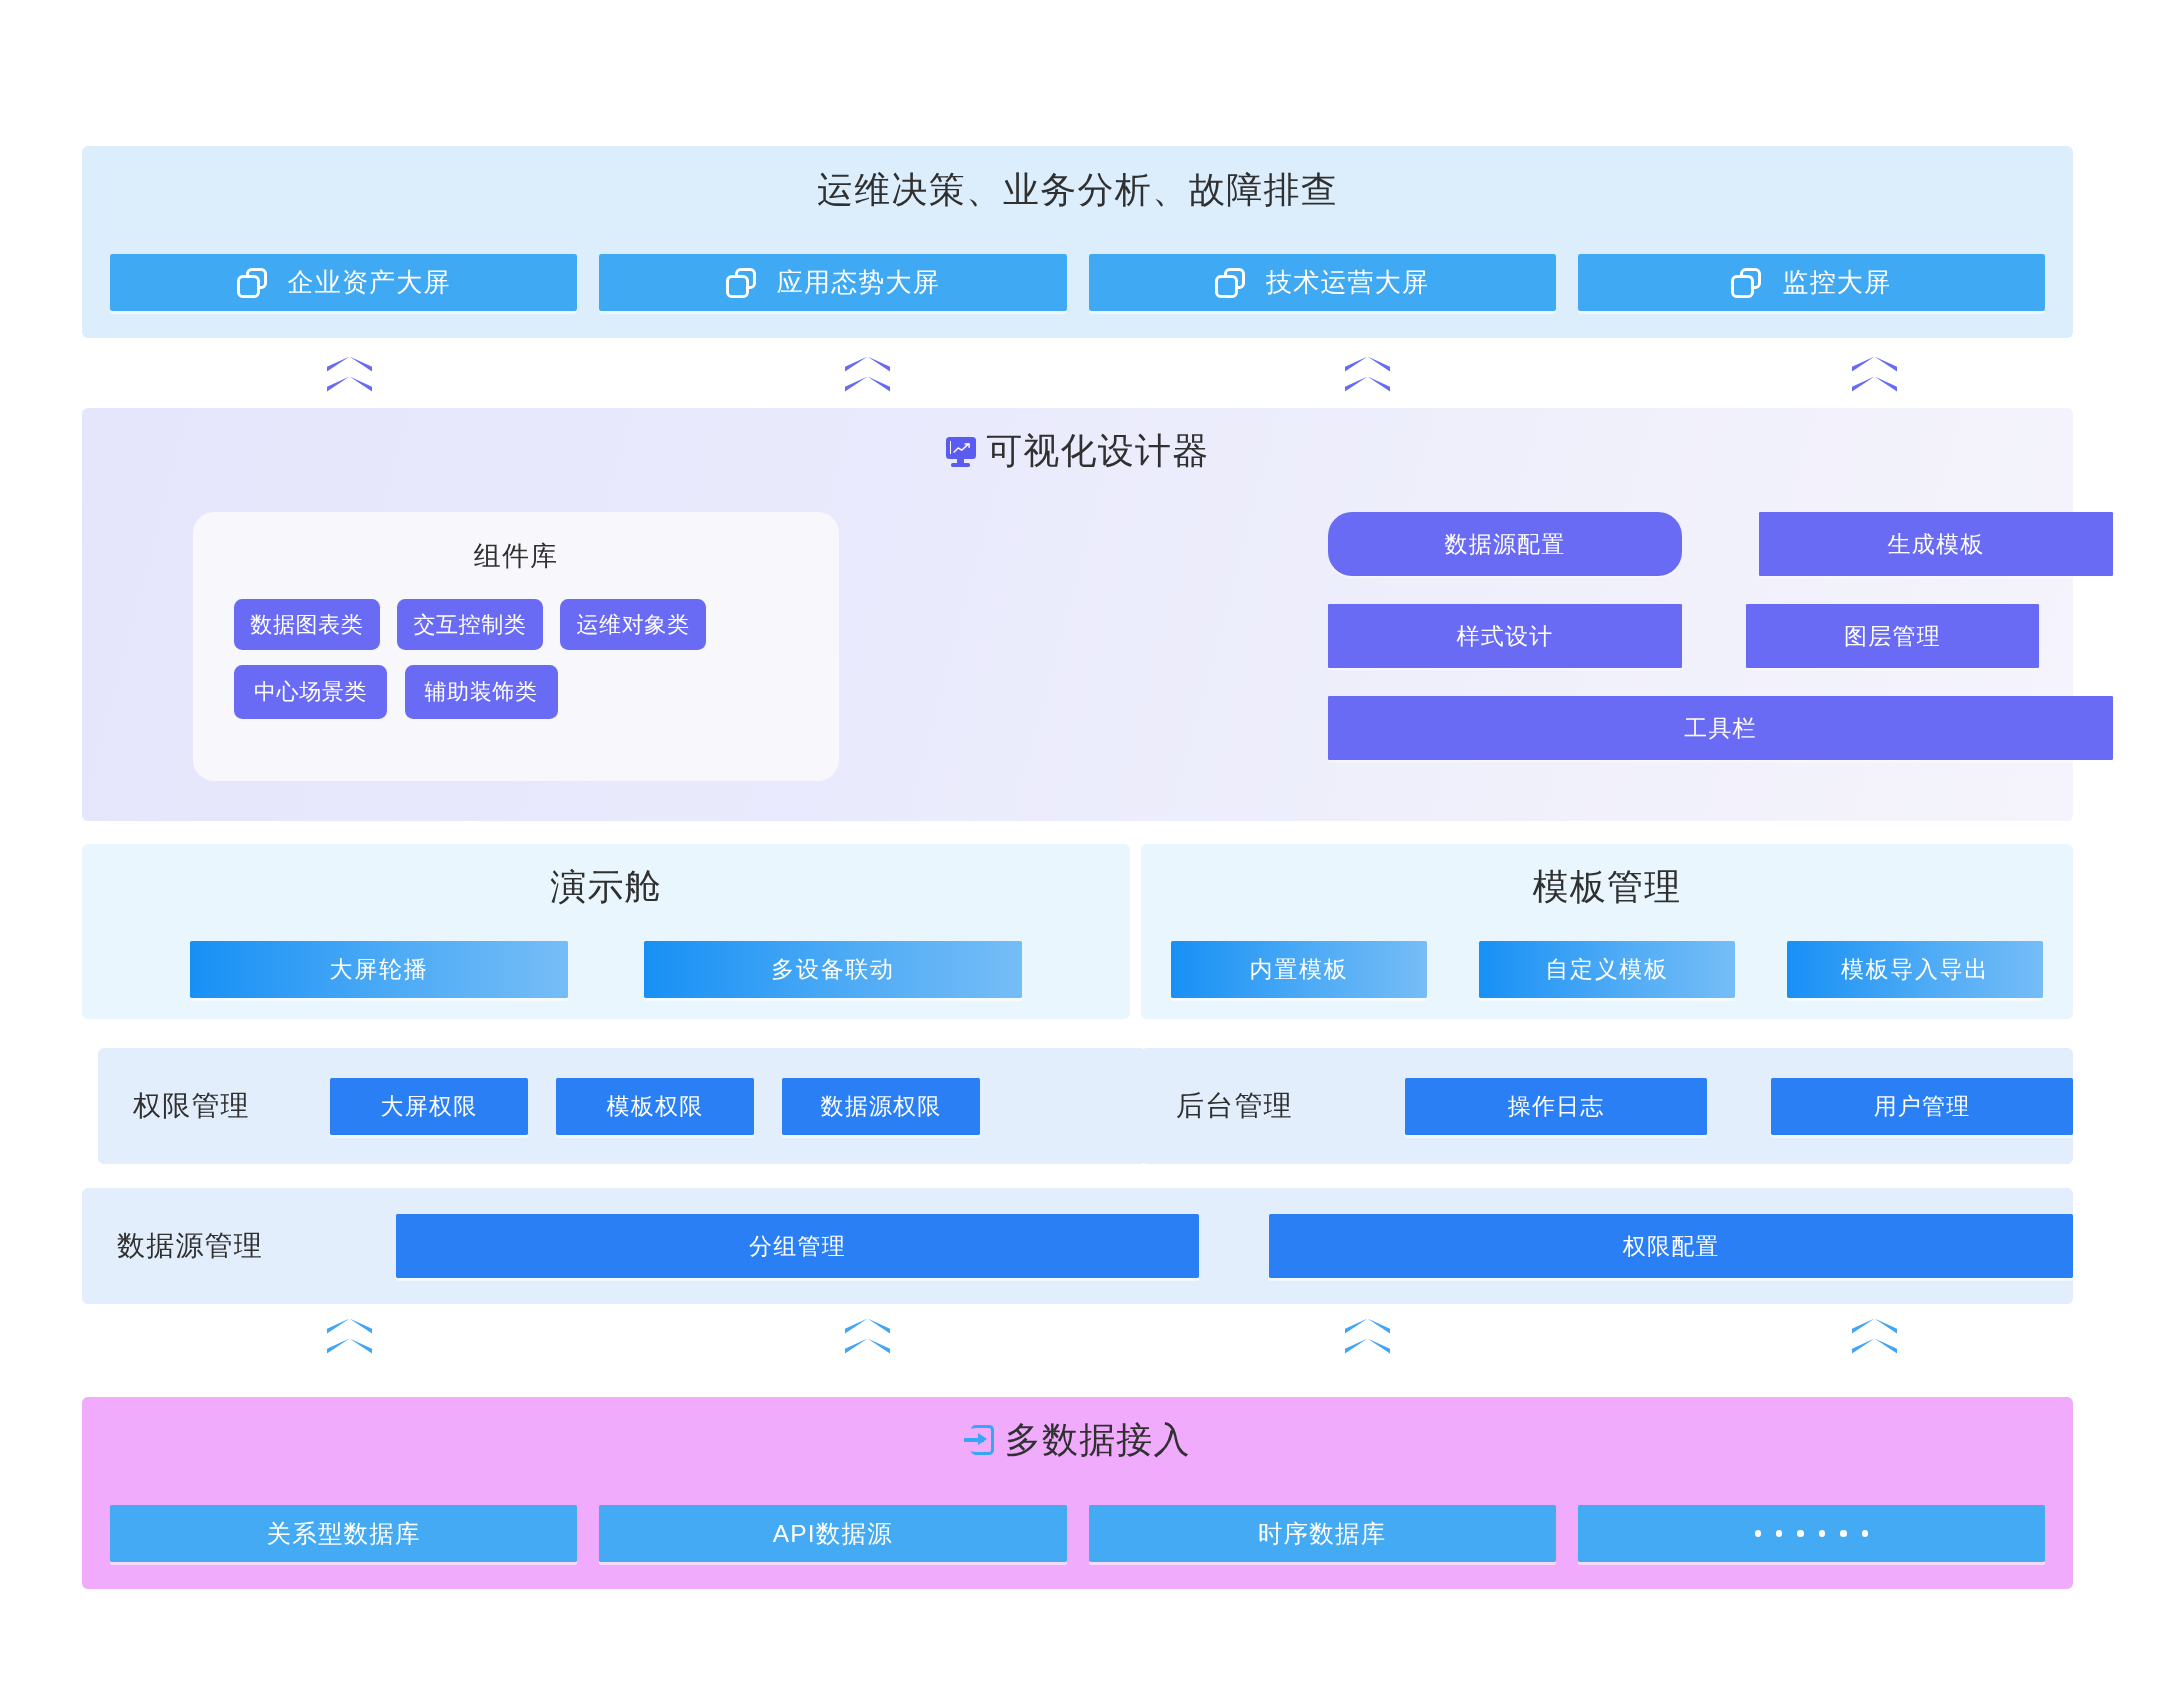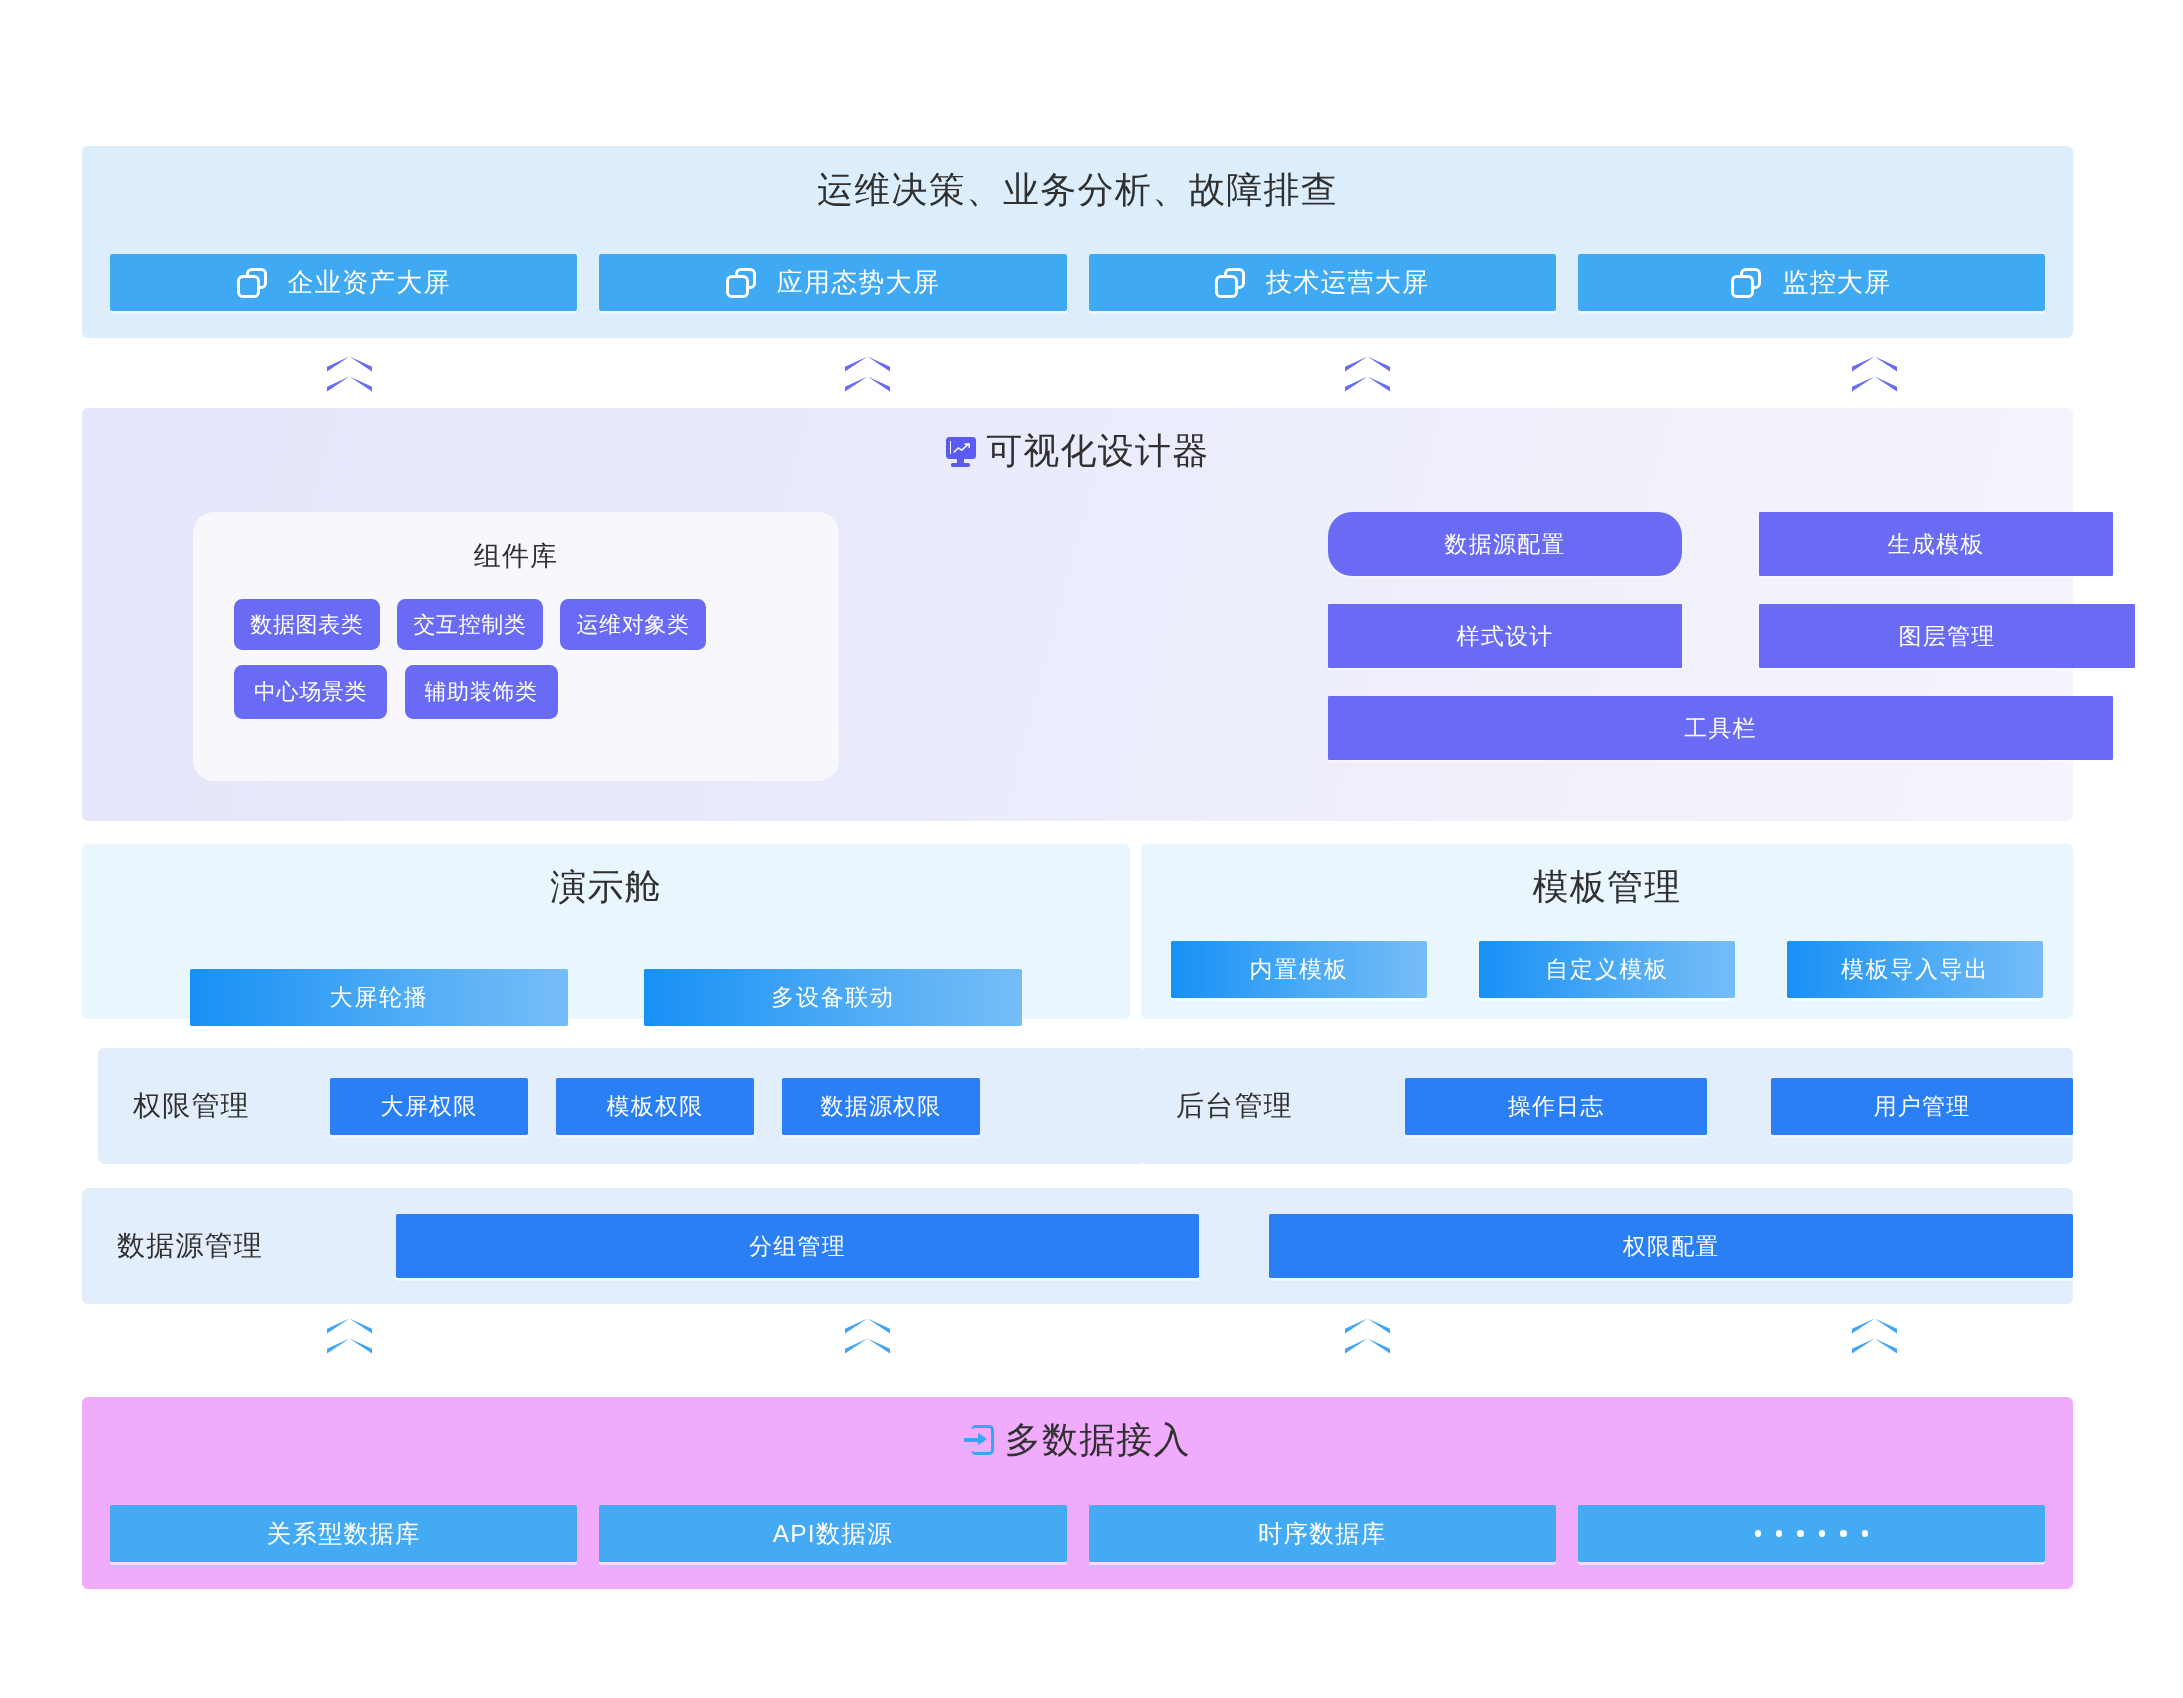--- a/index.html
+++ b/index.html
@@ -141,21 +141,21 @@
   .tool-btn {
     position: absolute; background: #6a6bf4; color: #ffffff;
     display: flex; align-items: center; justify-content: center;
     font-size: 23px; letter-spacing: 1.2px; border-radius: 1.2px;
     box-shadow: 0 2.3px 0 rgba(255,255,255,0.45);
     white-space: nowrap;
   }
   #tool-datasource { left: 0;    top: 0;   width: 354px; height: 64px; border-radius: 24px; }
   #tool-template   { left: 431px; top: 0;   width: 354px; height: 64px; }
   #tool-style      { left: 0;    top: 92px; width: 354px; height: 64px; }
-  #tool-layer      { left: 431px; top: 92px; width: 376px; height: 64px; }
+  #tool-layer      { left: 418px; top: 92px; width: 293px; height: 64px; }
   #tool-toolbar    { left: 0;    top: 184px; width: 785px; height: 64px; }
 
   
   #demo-panel {
     left: 82px; top: 844px; width: 1048px; height: 175px;
     background: #e9f6fd;
   }
   #template-panel {
     left: 1141px; top: 844px; width: 932px; height: 175px;
     background: #e9f6fd;
@@ -164,21 +164,21 @@
 
   .grad-row { position: absolute; left: 0; right: 0; top: 97px;
               display: flex; justify-content: center; }
   .grad-btn {
     height: 57px; border-radius: 1.7px;
     display: flex; align-items: center; justify-content: center;
     color: #ffffff; font-size: 23px; letter-spacing: 1.7px; white-space: nowrap;
     background: linear-gradient(90deg,#1790f5 0%,#4eabf5 55%,#76bdf7 100%);
     box-shadow: 0 2.9px 0 rgba(255,255,255,0.55);
   }
-  #demo-panel .grad-row { gap: 76px; margin-top: 28px; }
+  #demo-panel .grad-row { gap: 76px; }
   #demo-panel .grad-btn { width: 378px; }
   #template-panel .grad-row { gap: 52px; }
   #template-panel .grad-btn { width: 256px; }
 
   
   #permission-panel {
     left: 82px; top: 1048px; width: 1048px; height: 116px;
     background: #e3eefc;
     margin-left: 16px;
   }

